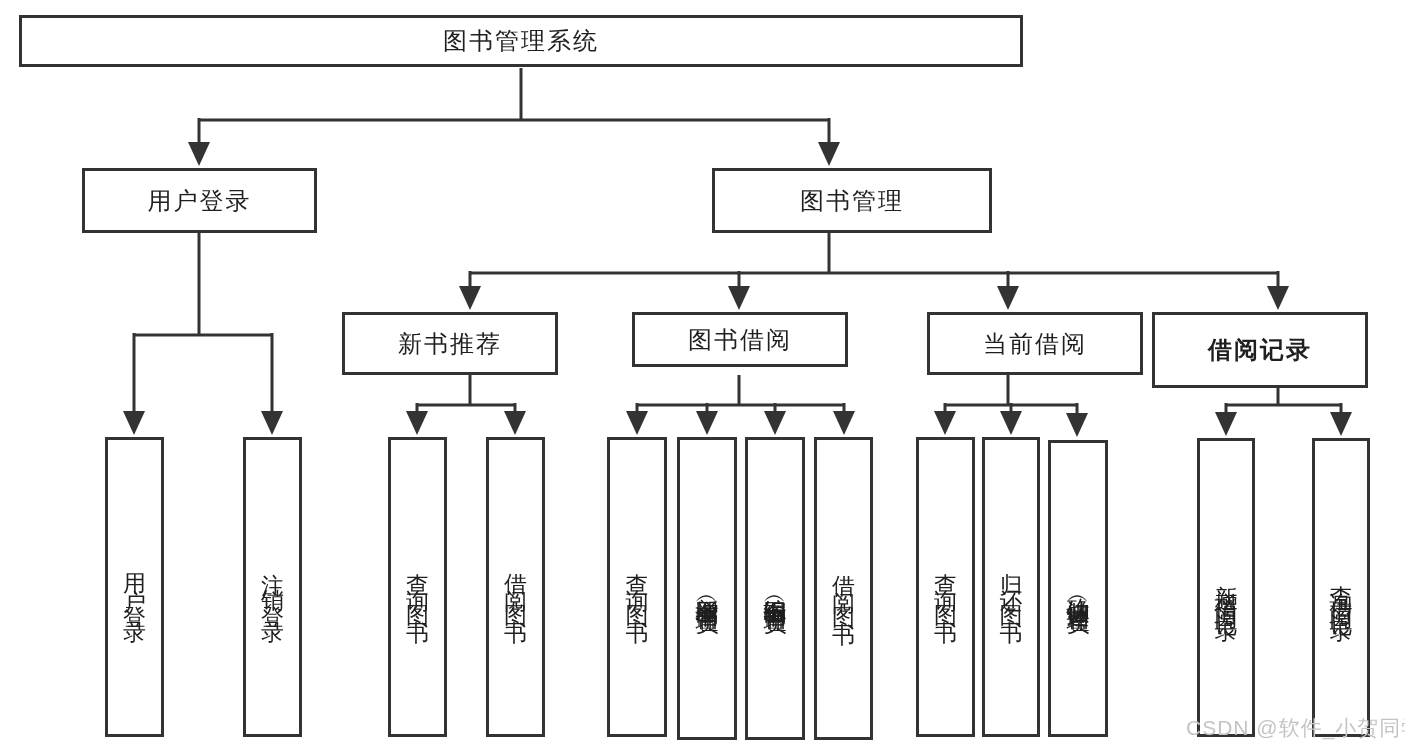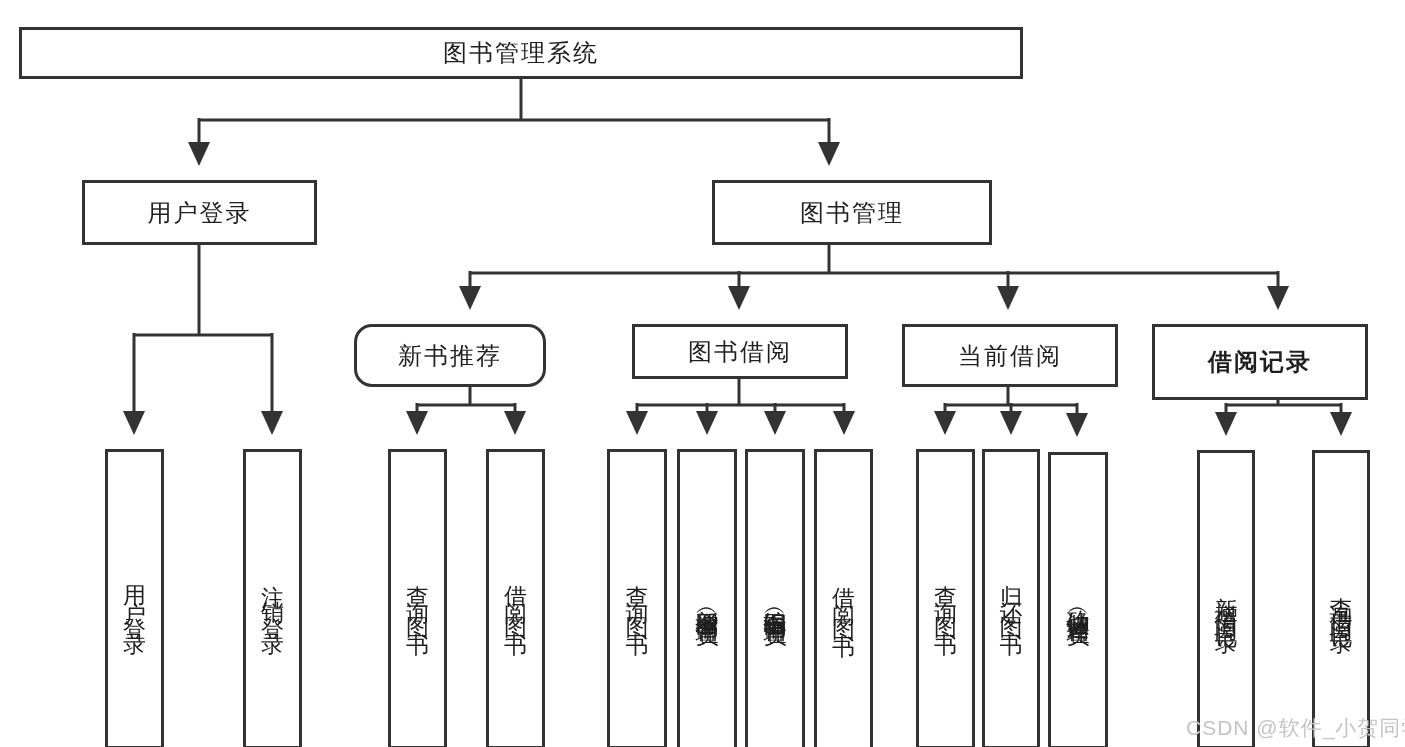--- a/index.html
+++ b/index.html
@@ -24,21 +24,20 @@
   .node {
     position: absolute;
     box-sizing: border-box;
     border: 3px solid #333333;
     background: #ffffff;
     display: flex;
     align-items: center;
     justify-content: center;
     color: #1f1f1f;
     z-index: 2;
-    margin-top: 12px;
   }
   .hbox {
     font-size: 24px;
     letter-spacing: 2px;
     white-space: nowrap;
   }
   .vbox {
     writing-mode: vertical-rl;
     text-orientation: mixed;
     font-size: 23px;
@@ -127,23 +126,23 @@
       <polygon points="1215,412 1237,412 1226,436"></polygon>
       <polygon points="1330,412 1352,412 1341,436"></polygon>
     </g>
   </svg>
 
   <div class="node hbox" style="left:19px; top:15px; width:1004px; height:52px;">图书管理系统</div>
 
   <div class="node hbox" style="left:82px; top:168px; width:235px; height:65px;">用户登录</div>
   <div class="node hbox" style="left:712px; top:168px; width:280px; height:65px;">图书管理</div>
 
-  <div class="node hbox" style="left:354px; top:312px; width:192px; height:63px;border-radius:18px;">新书推荐</div>
+  <div class="node hbox" style="left:342px; top:312px; width:216px; height:63px;">新书推荐</div>
   <div class="node hbox" style="left:632px; top:312px; width:216px; height:55px;">图书借阅</div>
-  <div class="node hbox" style="left:902px; top:312px; width:216px; height:63px;">当前借阅</div>
+  <div class="node hbox" style="left:927px; top:312px; width:216px; height:63px;">当前借阅</div>
   <div class="node hbox" style="left:1152px; top:312px; width:216px; height:76px;font-weight:bold;">借阅记录</div>
 
   <div class="node vbox vs" style="left:105px; top:437px; width:59px; height:300px;">用户登录</div>
   <div class="node vbox vs" style="left:243px; top:437px; width:59px; height:300px;">注销登录</div>
 
   <div class="node vbox vs" style="left:388px; top:437px; width:59px; height:300px;">查询图书</div>
   <div class="node vbox vs" style="left:486px; top:437px; width:59px; height:300px;">借阅图书</div>
 
   <div class="node vbox vs" style="left:607px; top:437px; width:60px; height:300px;">查询图书</div>
   <div class="node vbox vl" style="left:677px; top:437px; width:60px; height:303px;">新增图书（管理员）</div>

